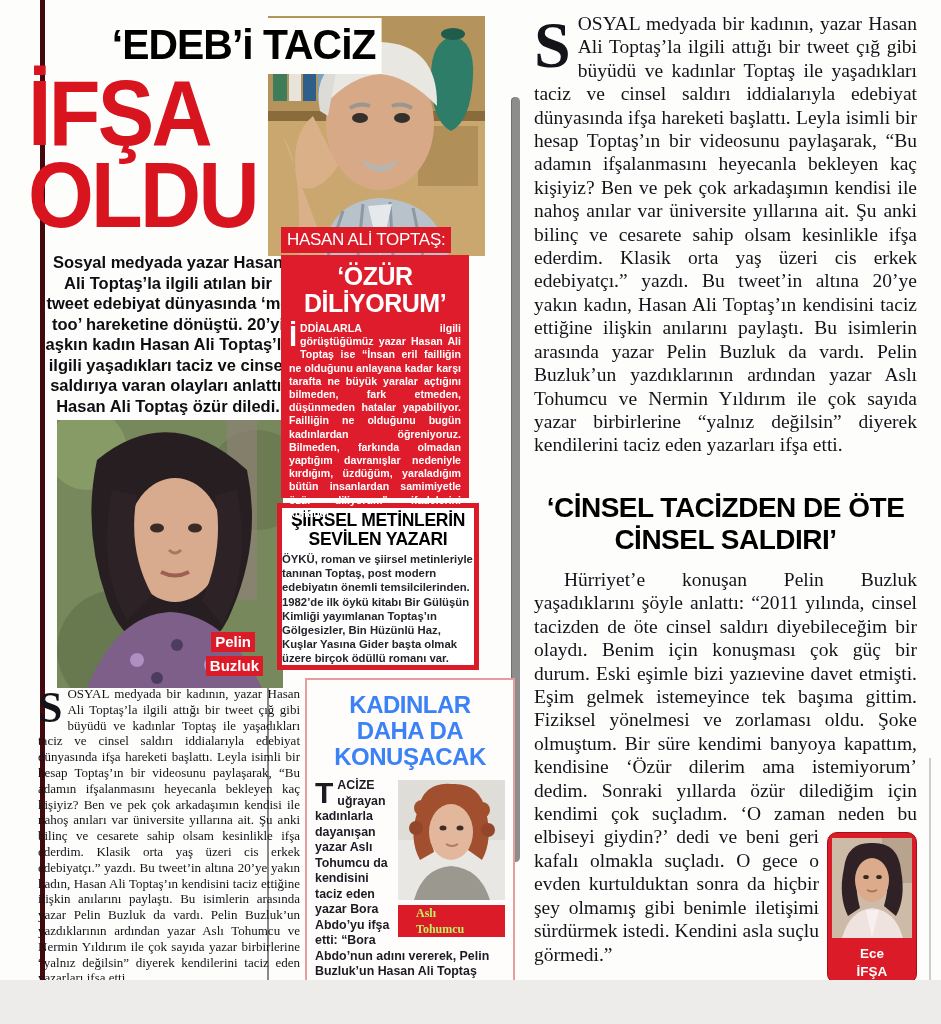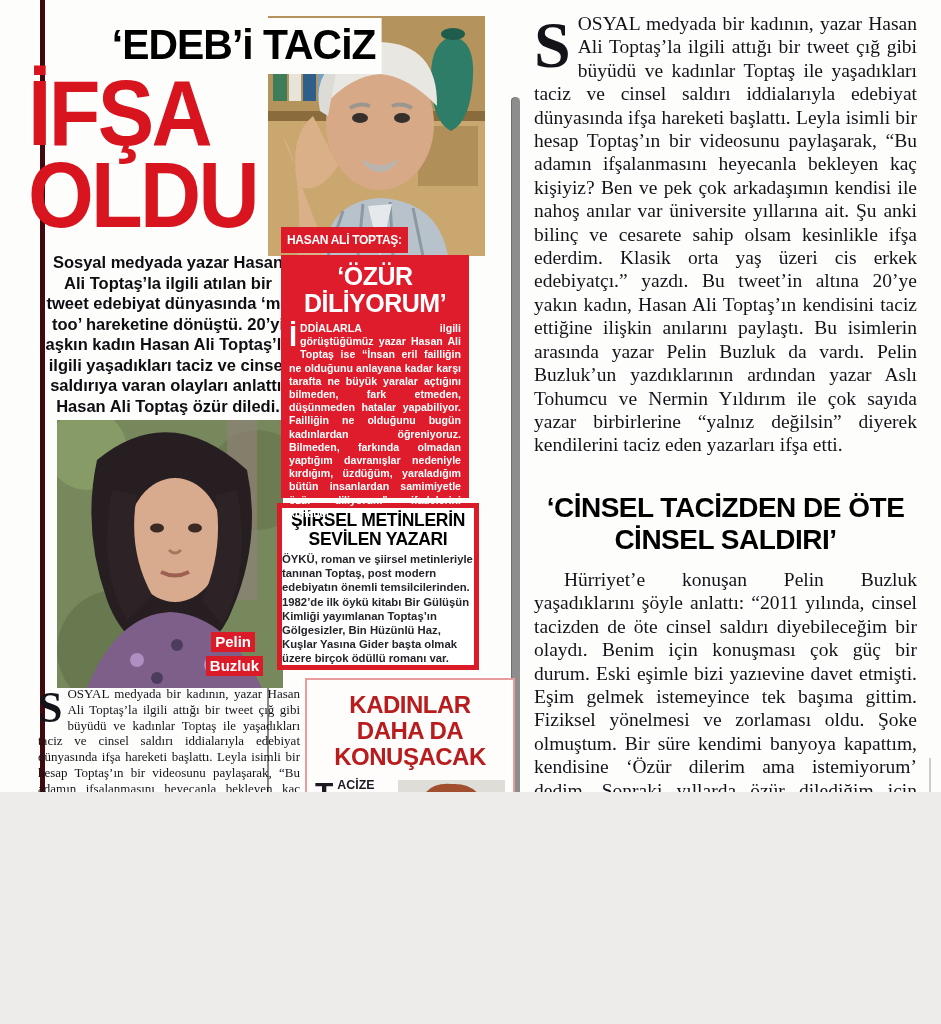--- a/index.html
+++ b/index.html
@@ -1,17 +1,17 @@
 <!DOCTYPE html>
 <html lang="tr"><head>
 <meta charset="utf-8">
 <style>
   html,body{margin:0;padding:0;background:#edecea;}
   .page{
-    position:relative;width:941px;height:792px;margin:0 auto;
+    position:relative;width:941px;height:980px;margin:0 auto;
     background:#fdfdfb;overflow:hidden;
     font-family:"Liberation Sans",sans-serif;color:#111;
   }
   
   .maroon-rule{position:absolute;left:40px;top:0;width:5px;height:1024px;background:#43090f;}
   .col-rule{position:absolute;left:267px;top:688px;width:2px;height:336px;background:#8a8a8a;}
   .gray-vbar{position:absolute;left:511px;top:97px;width:9px;height:765px;background:#8d8d8d;border-radius:5px;box-shadow:inset 1px 0 0 #6f6f6f;}
   .right-edge-line{position:absolute;left:929px;top:758px;width:2px;height:252px;background:#cfcccb;}
   .gray-hbar{position:absolute;left:617px;top:1008px;width:323px;height:10px;background:#a6a6a6;border-radius:3px;}
   .beige-strip{position:absolute;left:530px;top:1012px;width:86px;height:12px;background:#efe6cf;border-top:3px solid #d8c69e;}
@@ -41,40 +41,40 @@
   .dropcap{float:left;font-weight:700;}
   .left-body .dropcap{font-size:44px;line-height:40px;padding:2px 5px 0 0;}
   .left-footer-head{
     position:absolute;left:38px;top:997px;width:262px;text-align:center;
     font-weight:900;font-size:21px;line-height:23px;color:#000;letter-spacing:-.5px;
   }
   
   .hasan-photo{left:268px;top:16px;width:217px;height:240px;}
   .kicker{
     position:absolute;left:281px;top:227px;z-index:4;background:#dc1b29;color:#fff;
-    font-weight:700;font-size:12px;line-height:26px;padding:0 6px;letter-spacing:-.3px;white-space:nowrap;
+    font-weight:400;font-size:17px;line-height:26px;padding:0 6px;letter-spacing:-.3px;white-space:nowrap;
   }
   .quote-box{
     position:absolute;left:281px;top:255px;width:188px;height:243px;z-index:3;
     background:#df1c2b;color:#fff;padding:6px 8px;box-sizing:border-box;
   }
   .quote-box h2{margin:2px 0 5px;text-align:center;font-size:25px;line-height:27px;font-weight:900;letter-spacing:-.5px;}
   .quote-body{font-weight:700;font-size:10.6px;line-height:13.2px;text-align:justify;}
   .quote-body .dropcap{font-size:29px;line-height:26px;padding:1px 3px 0 0;}
   .siirsel-box{
     position:absolute;left:277px;top:503px;width:202px;height:167px;box-sizing:border-box;
     background:#fff;border:5px solid #dc1b29;padding:3px 0;
   }
   .siirsel-box h3{margin:0;text-align:center;font-size:17.5px;line-height:19px;font-weight:900;color:#000;letter-spacing:-.3px;}
   .siirsel-body{margin-top:3px;font-weight:700;font-size:11.3px;line-height:14.2px;color:#26242b;}
   .kadinlar-box{
     position:absolute;left:305px;top:678px;width:210px;height:346px;box-sizing:border-box;
     background:#fffdfc;border:2px solid #e89c9c;padding:8px 8px 0;
   }
-  .kadinlar-box h3{margin:4px 0 8px;text-align:center;color:#b91c1c;font-size:24px;line-height:26px;font-weight:900;letter-spacing:-.5px;}
+  .kadinlar-box h3{margin:4px 0 8px;text-align:center;color:#3b82f6;font-size:24px;line-height:26px;font-weight:900;letter-spacing:-.5px;}
   .k-body{font-weight:700;font-size:12.4px;line-height:15.5px;color:#1c1a22;}
   .k-body .dropcap{font-size:30px;line-height:27px;padding:1px 4px 0 0;}
   .asli-photo{float:right;width:107px;margin:2px 0 4px 6px;}
   .asli-photo .label{background:#dc1b29;color:#bef264;font-weight:700;font-size:12px;line-height:16px;padding:0 18px;font-family:Liberation Serif, serif;}
   
   .right-body1{position:absolute;left:534px;top:12px;width:383px;font-size:19.5px;line-height:23.4px;}
   .right-body1 .dropcap{font-size:66px;line-height:58px;padding:4px 7px 0 0;}
   .right-subhead{
     position:absolute;left:534px;top:492px;width:383px;text-align:center;
     font-weight:900;font-size:28px;line-height:32px;color:#000;letter-spacing:-.5px;

